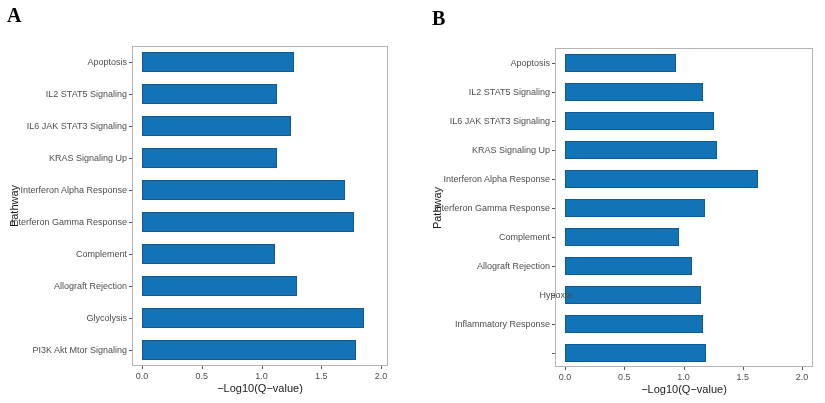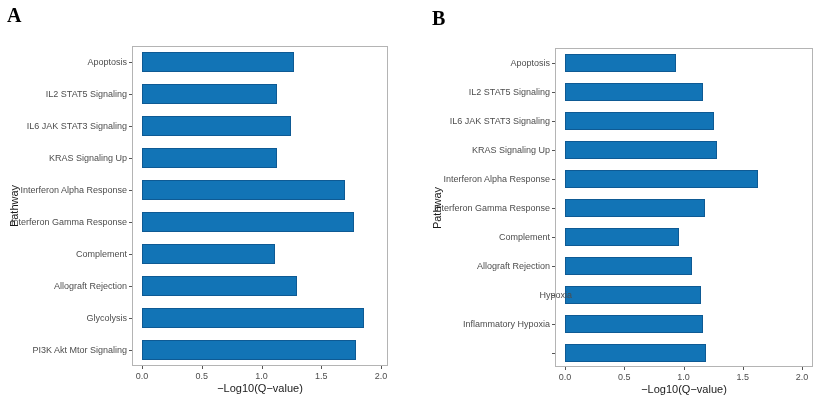--- a/index.html
+++ b/index.html
@@ -135,21 +135,21 @@
     <div class="bar" style="left: 565px; top: 227.5px; width: 113.8px; height: 18px; background: rgb(18, 116, 182); border: 1px solid rgb(14, 90, 148);"></div>
     <div class="cat-label" style="left: 395px; top: 236.5px;">Complement</div>
     <div class="ytick" style="left: 552px; top: 236.5px; width: 3px; height: 1px;"></div>
     <div class="bar" style="left: 565px; top: 256.5px; width: 126.8px; height: 18px; background: rgb(18, 116, 182); border: 1px solid rgb(14, 90, 148);"></div>
     <div class="cat-label" style="left: 395px; top: 265.5px;">Allograft Rejection</div>
     <div class="ytick" style="left: 552px; top: 265.5px; width: 3px; height: 1px;"></div>
     <div class="bar" style="left: 565px; top: 285.5px; width: 136.3px; height: 18px; background: rgb(18, 116, 182); border: 1px solid rgb(14, 90, 148);"></div>
     <div class="cat-label" style="left: 417px; top: 294.5px;">Hypoxia</div>
     <div class="ytick" style="left: 552px; top: 294.5px; width: 3px; height: 1px;"></div>
     <div class="bar" style="left: 565px; top: 314.5px; width: 137.5px; height: 18px; background: rgb(18, 116, 182); border: 1px solid rgb(14, 90, 148);"></div>
-    <div class="cat-label" style="left: 395px; top: 323.5px;">Inflammatory Hypoxia</div>
+    <div class="cat-label" style="left: 395px; top: 323.5px;">Inflammatory Response</div>
     <div class="ytick" style="left: 552px; top: 323.5px; width: 3px; height: 1px;"></div>
     <div class="bar" style="left: 565px; top: 343.5px; width: 141px; height: 18px; background: rgb(18, 116, 182); border: 1px solid rgb(14, 90, 148);"></div>
     <div class="ytick" style="left: 552px; top: 352.5px; width: 3px; height: 1px;"></div>
     <div class="xtick" style="left: 565px; top: 367px; width: 1px; height: 3px;"></div>
     <div class="xtick-label" style="left: 553px; top: 372px;">0.0</div>
     <div class="xtick" style="left: 624.3px; top: 367px; width: 1px; height: 3px;"></div>
     <div class="xtick-label" style="left: 612.3px; top: 372px;">0.5</div>
     <div class="xtick" style="left: 683.5px; top: 367px; width: 1px; height: 3px;"></div>
     <div class="xtick-label" style="left: 671.5px; top: 372px;">1.0</div>
     <div class="xtick" style="left: 742.8px; top: 367px; width: 1px; height: 3px;"></div>

